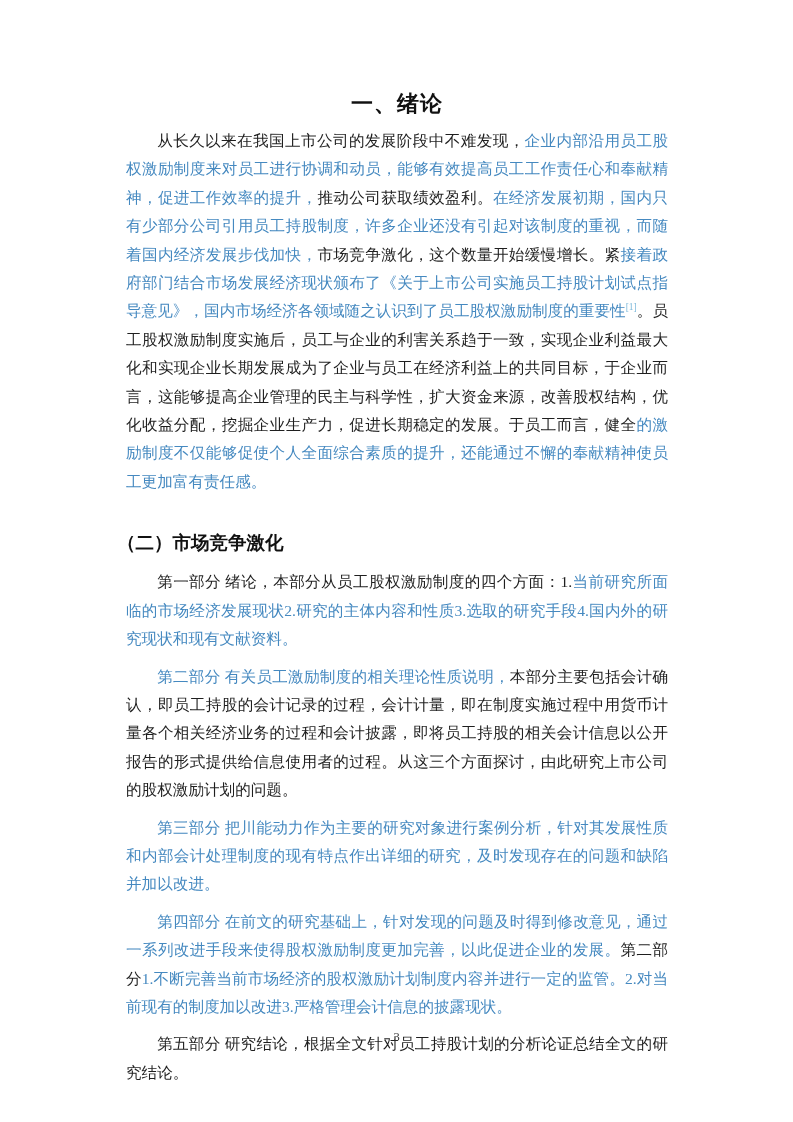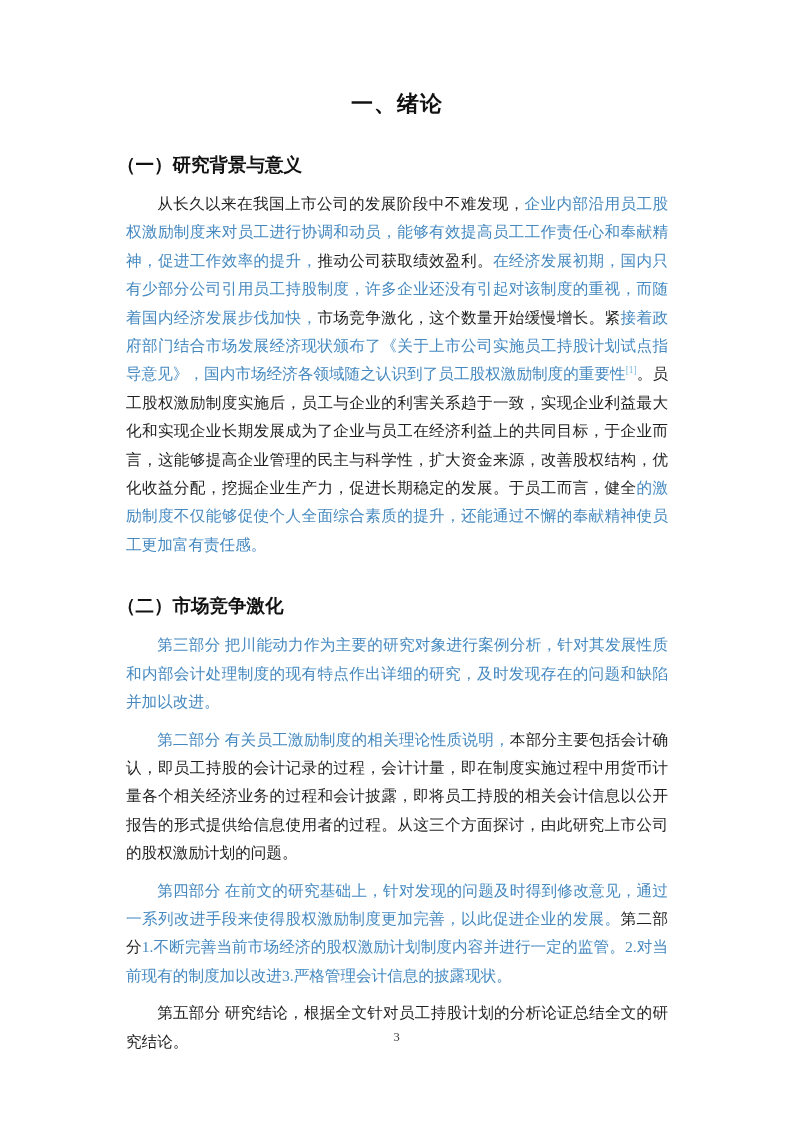--- a/index.html
+++ b/index.html
@@ -67,31 +67,31 @@
 </style>
 </head>
 <body>
 
 <div class="page">
   <div class="content">
 
     <h1 class="doc-title">一、绪论</h1>
 
     <section>
-      <h2 class="section-heading">（一）研究背景与意义</h2>
       <div>
           <p class="body-para"><span class="run-black">从长久以来在我国上市公司的发展阶段中不难发现，</span><span class="run-blue">企业内部沿用员工股权激励制度来对员工进行协调和动员，能够有效提高员工工作责任心和奉献精神，促进工作效率的提升，</span><span class="run-black">推动公司获取绩效盈利。</span><span class="run-blue">在经济发展初期，国内只有少部分公司引用员工持股制度，许多企业还没有引起对该制度的重视，而随着国内经济发展步伐加快，</span><span class="run-black">市场竞争激化，这个数量开始缓慢增长。紧</span><span class="run-blue">接着政府部门结合市场发展经济现状颁布了《关于上市公司实施员工持股计划试点指导意见》，国内市场经济各领域随之认识到了员工股权激励制度的重要性</span><sup class="run-citation">[1]</sup><span class="run-black">。员工股权激励制度实施后，员工与企业的利害关系趋于一致，实现企业利益最大化和实现企业长期发展成为了企业与员工在经济利益上的共同目标，于企业而言，这能够提高企业管理的民主与科学性，扩大资金来源，改善股权结构，优化收益分配，挖掘企业生产力，促进长期稳定的发展。于员工而言，健全</span><span class="run-blue">的激励制度不仅能够促使个人全面综合素质的提升，还能通过不懈的奉献精神使员工更加富有责任感。</span></p>
         </div>
     </section>
 
     <section>
       <h2 class="section-heading">（二）市场竞争激化</h2>
       <div>
+          <p class="body-para"><span class="run-black">第一部分 绪论，本部分从员工股权激励制度的四个方面：1.</span><span class="run-blue">当前研究所面临的市场经济发展现状2.研究的主体内容和性质3.选取的研究手段4.国内外的研究现状和现有文献资料。</span></p>
+          <p class="body-para"><span class="run-blue">第二部分 有关员工激励制度的相关理论性质说明，</span><span class="run-black">本部分主要包括会计确认，即员工持股的会计记录的过程，会计计量，即在制度实施过程中用货币计量各个相关经济业务的过程和会计披露，即将员工持股的相关会计信息以公开报告的形式提供给信息使用者的过程。从这三个方面探讨，由此研究上市公司的股权激励计划的问题。</span></p>
           <p class="body-para"><span class="run-blue">第三部分 把川能动力作为主要的研究对象进行案例分析，针对其发展性质和内部会计处理制度的现有特点作出详细的研究，及时发现存在的问题和缺陷并加以改进。</span></p>
-          <p class="body-para"><span class="run-blue">第二部分 有关员工激励制度的相关理论性质说明，</span><span class="run-black">本部分主要包括会计确认，即员工持股的会计记录的过程，会计计量，即在制度实施过程中用货币计量各个相关经济业务的过程和会计披露，即将员工持股的相关会计信息以公开报告的形式提供给信息使用者的过程。从这三个方面探讨，由此研究上市公司的股权激励计划的问题。</span></p>
           <p class="body-para"><span class="run-blue">第四部分 在前文的研究基础上，针对发现的问题及时得到修改意见，通过一系列改进手段来使得股权激励制度更加完善，以此促进企业的发展。</span><span class="run-black">第二部分</span><span class="run-blue">1.不断完善当前市场经济的股权激励计划制度内容并进行一定的监管。2.对当前现有的制度加以改进3.严格管理会计信息的披露现状。</span></p>
           <p class="body-para"><span class="run-black">第五部分 研究结论，根据全文针对员工持股计划的分析论证总结全文的研究结论。</span></p>
         </div>
     </section>
 
   </div>
 
   <div class="page-number">3</div>
 </div>
 

